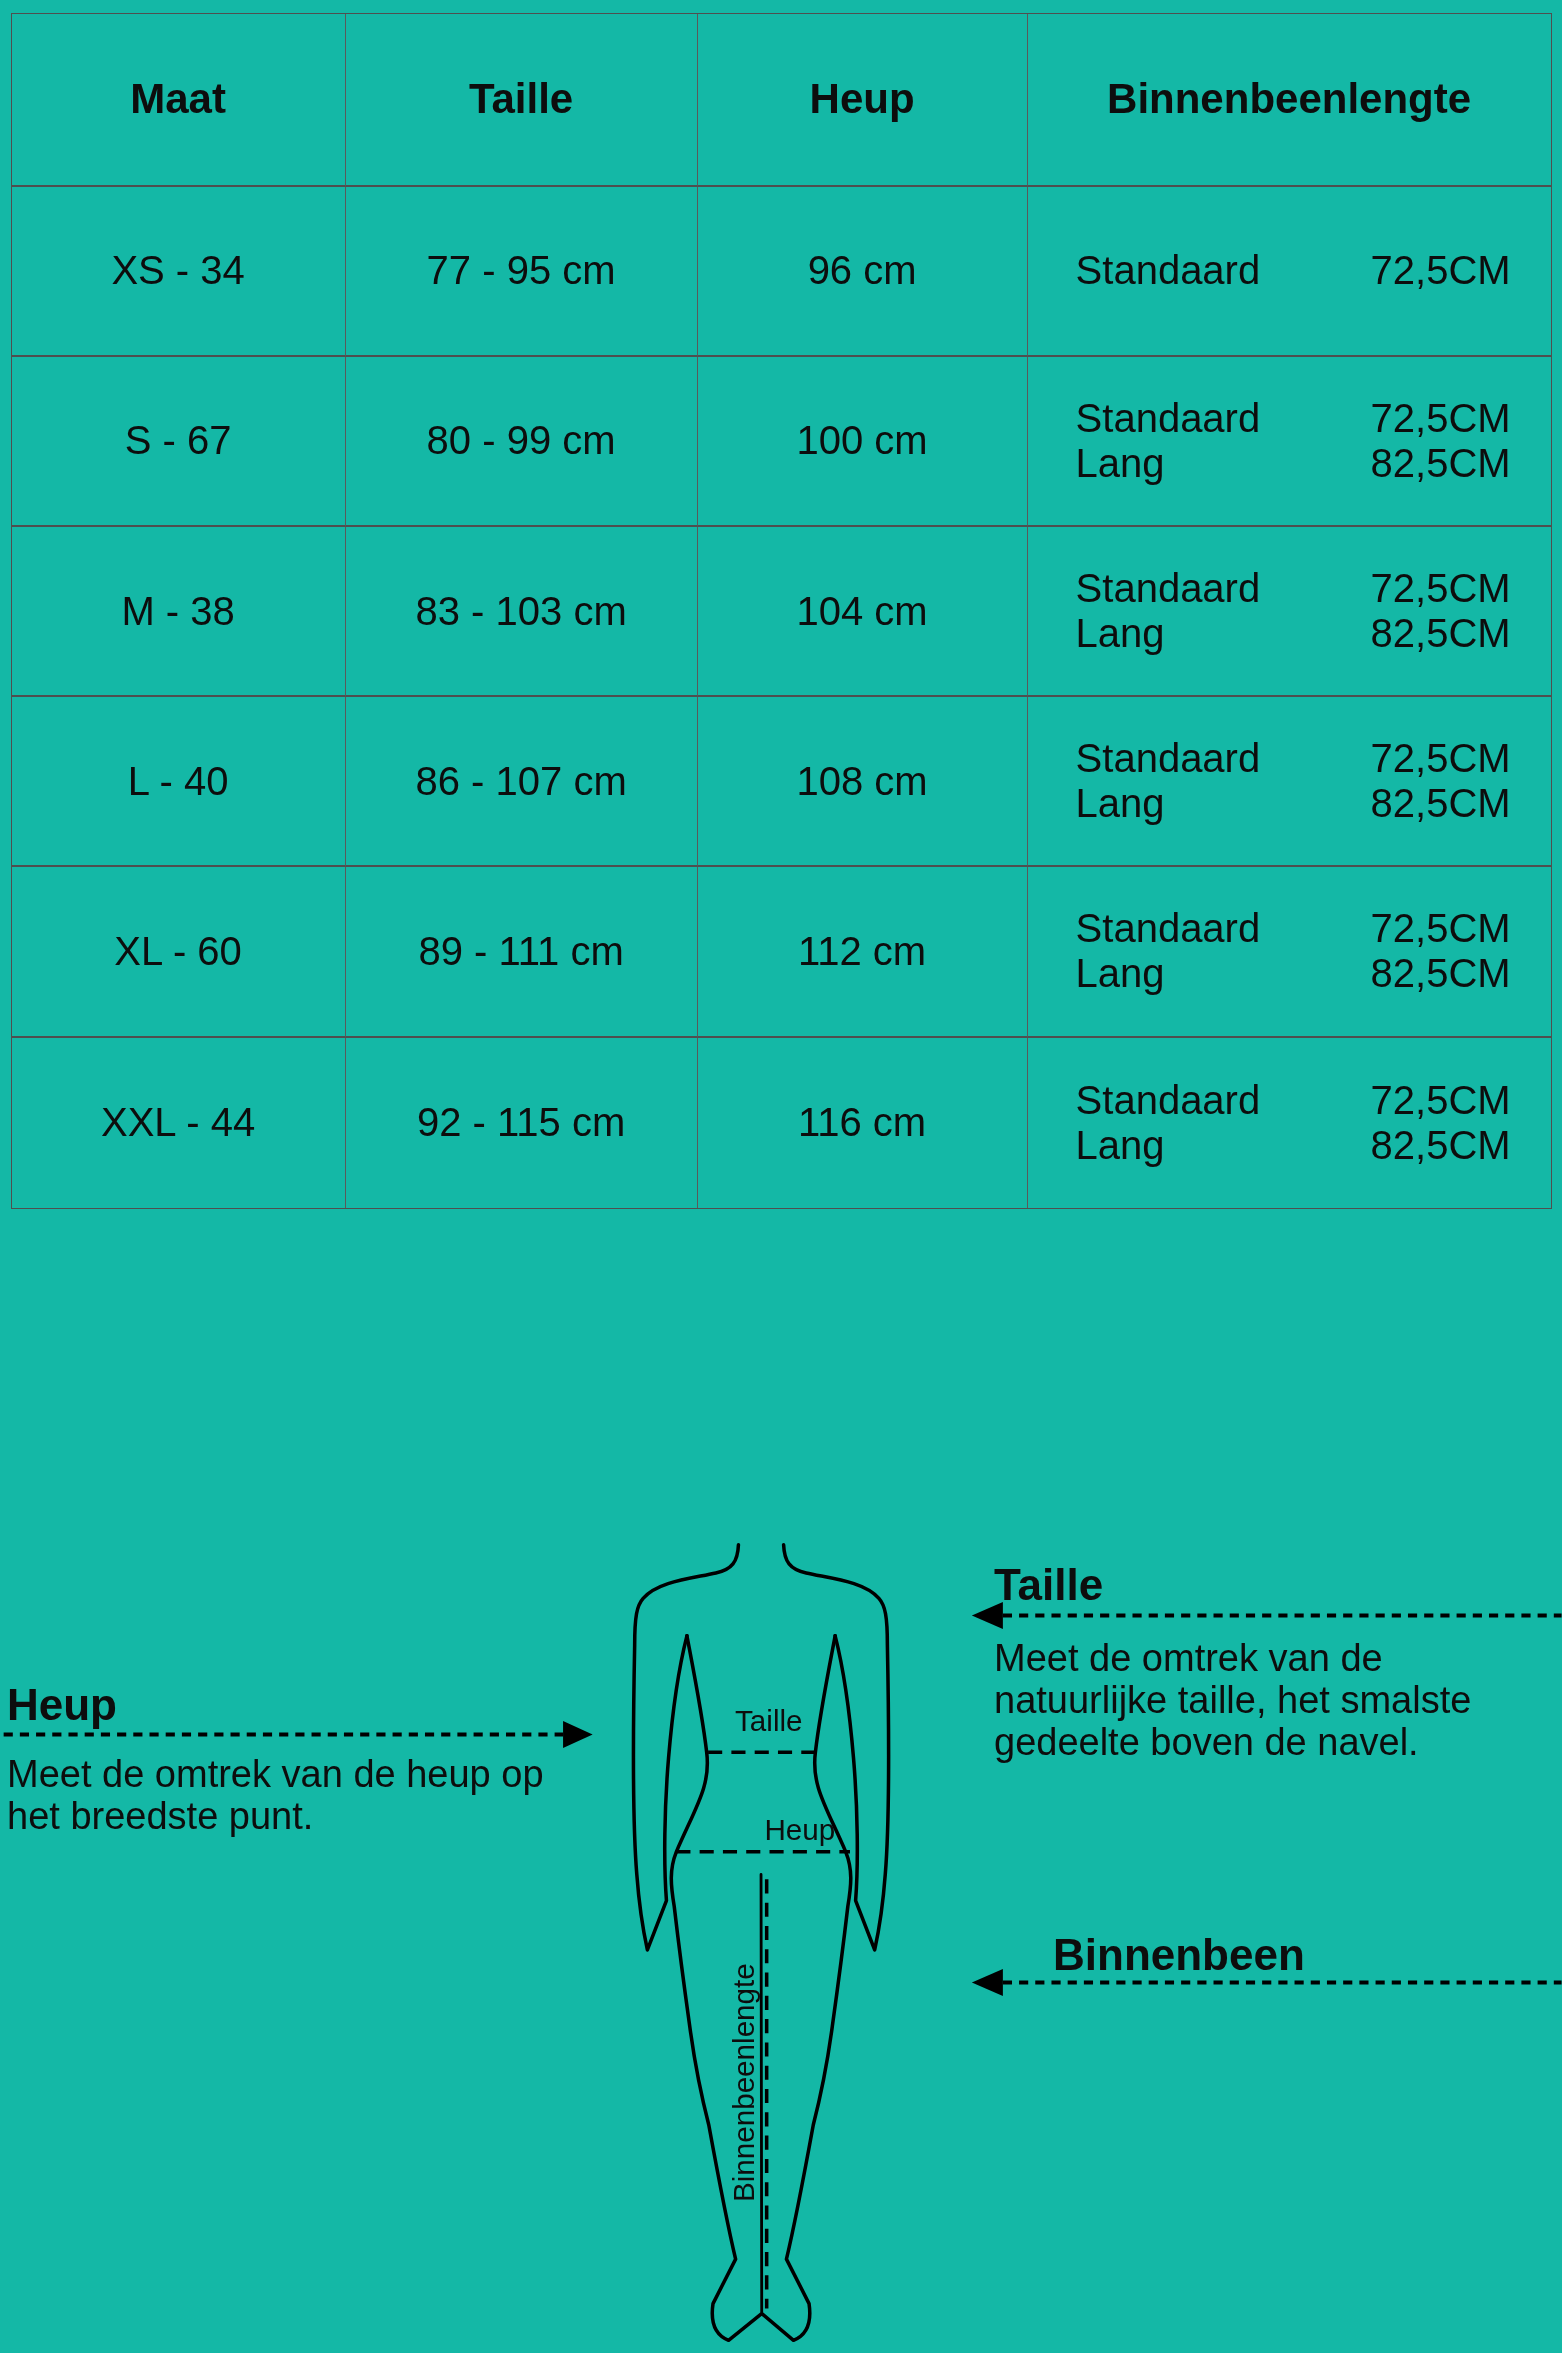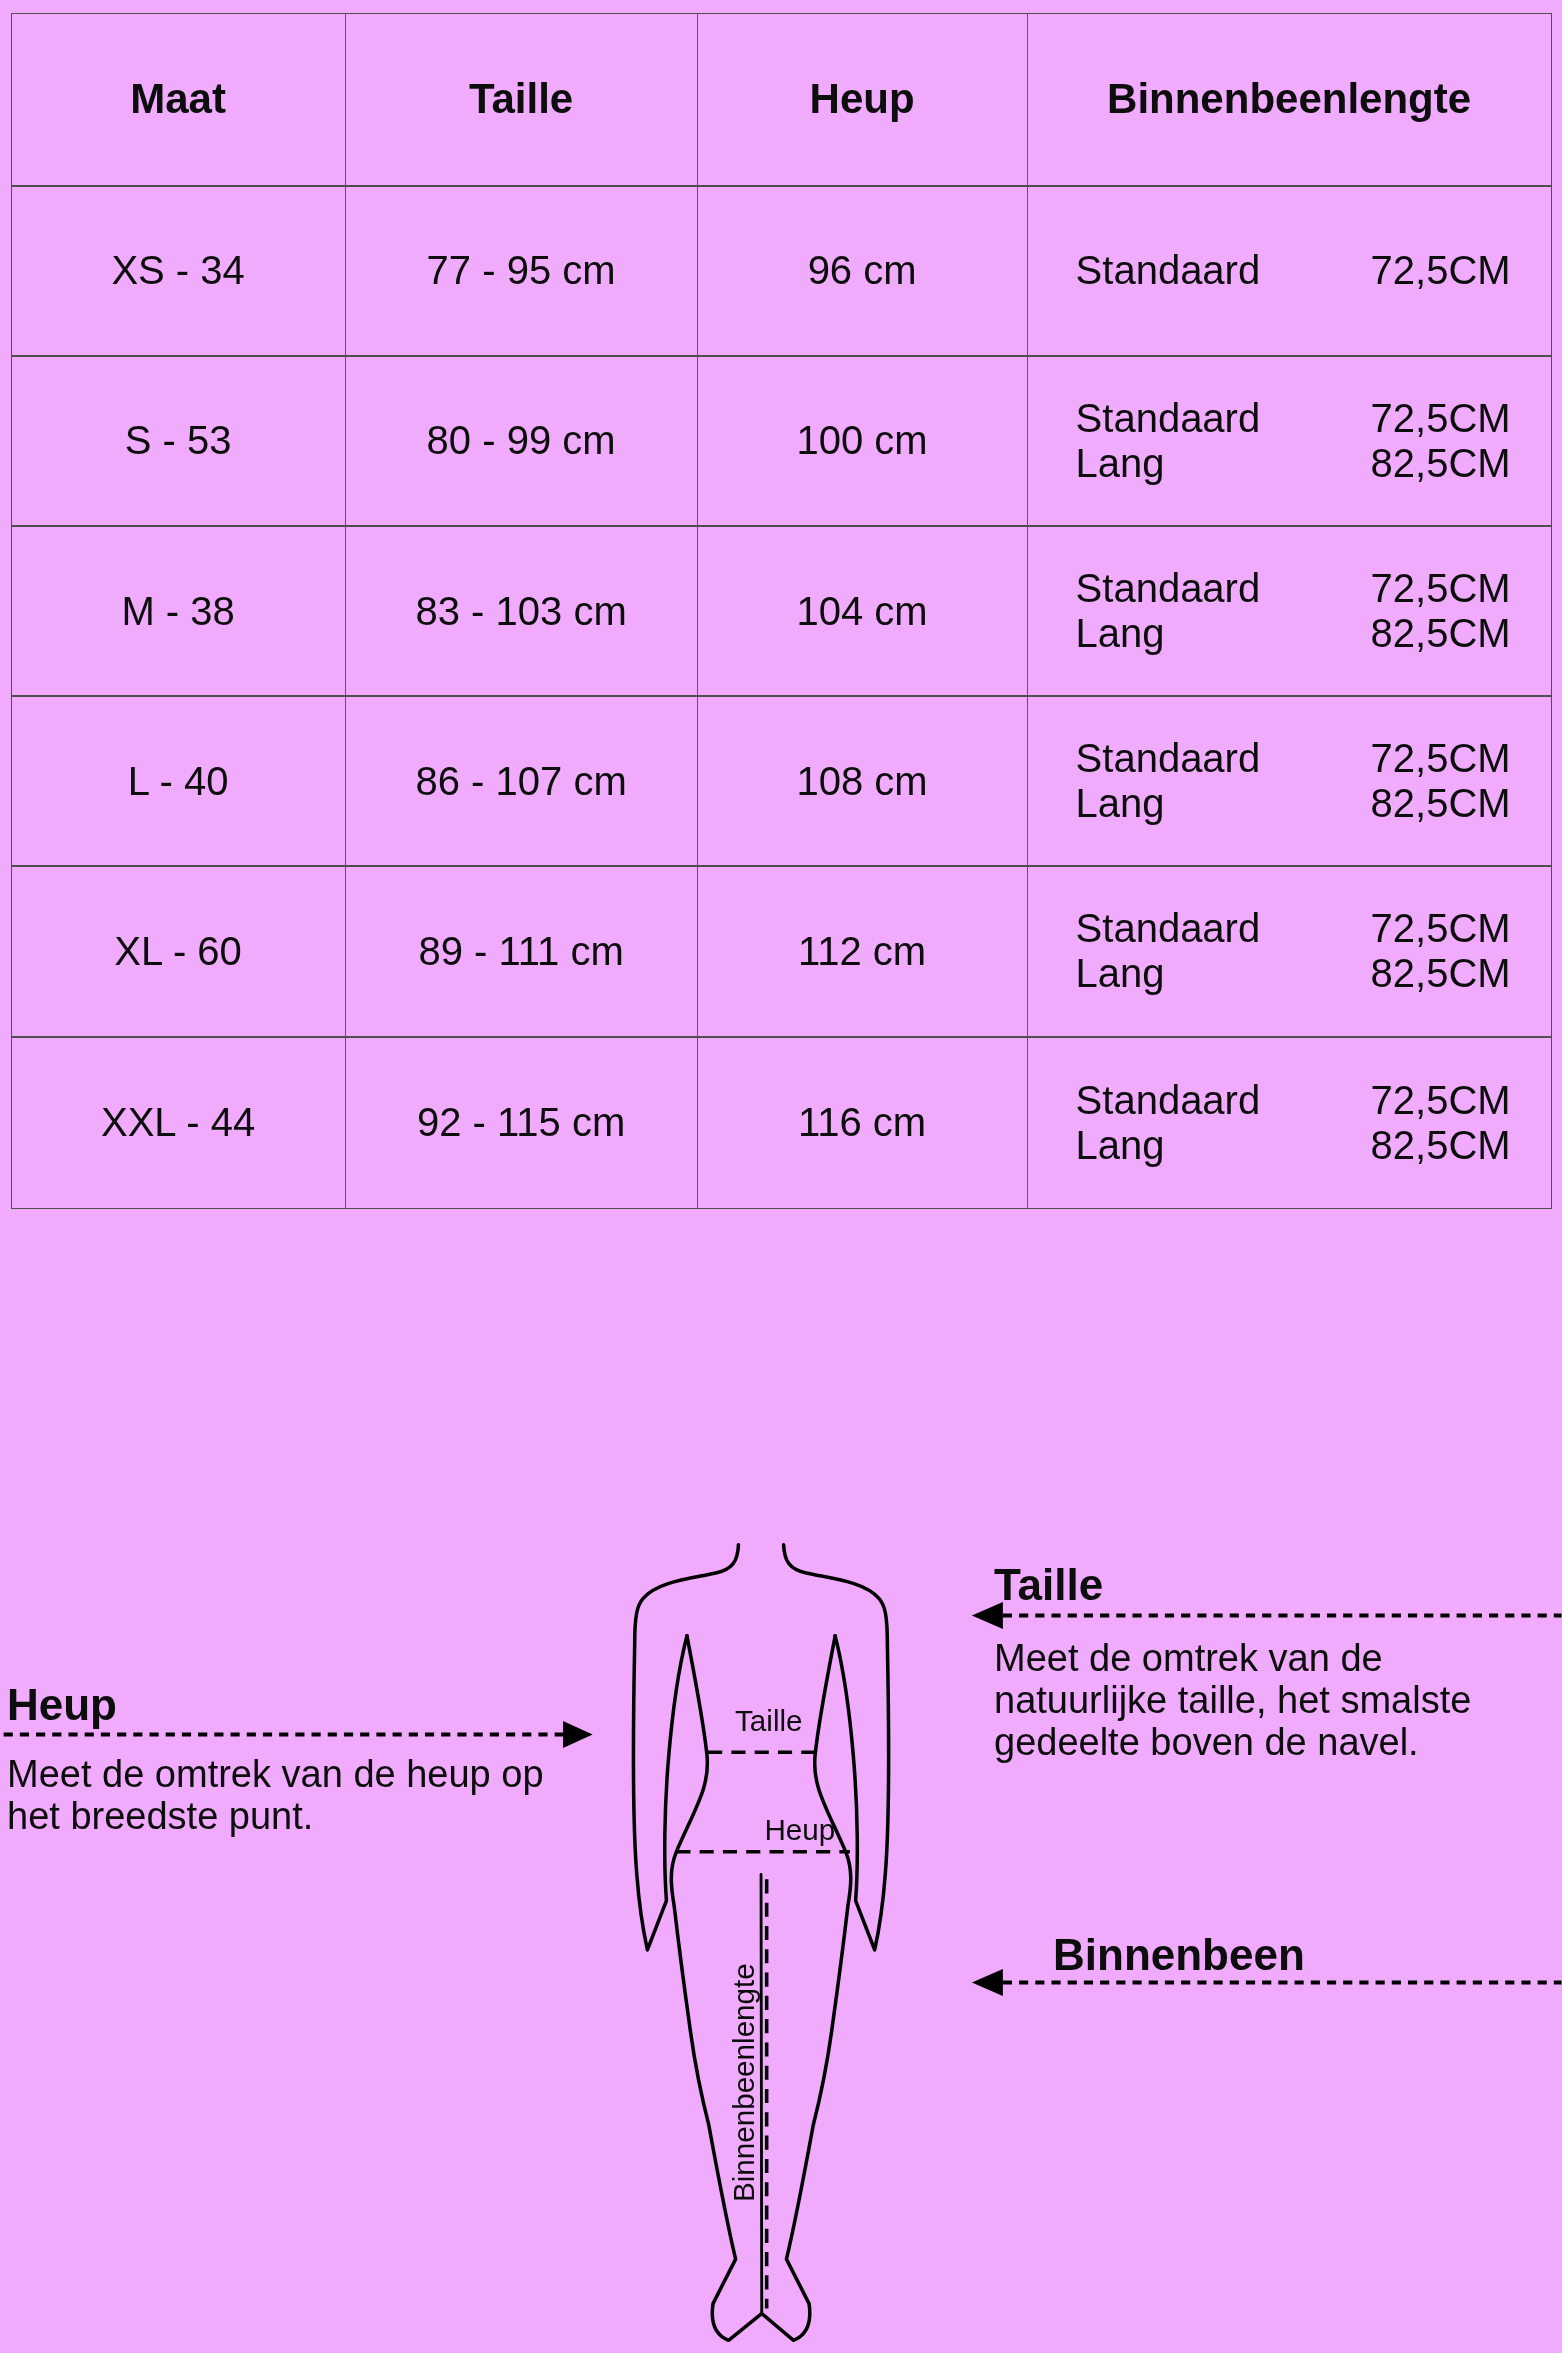--- a/index.html
+++ b/index.html
@@ -1,17 +1,17 @@
 <!DOCTYPE html>
 <html style="font-size:11.3px"><head>
 <meta charset="utf-8">
 <style>
   html,body{margin:0;padding:0;background:#e8e8e8;}
   .page{
-    position:relative;width:1563px;height:2354px;background:#f0abfc;
+    position:relative;width:1563px;height:2354px;background:#14b8a6;
     font-family:"Liberation Sans",sans-serif;color:#0d0d0d;overflow:hidden;
   }
   
   .size-table{
     position:absolute;left:10.6px;top:12.7px;width:1541px;height:1196px;
     box-sizing:border-box;border:1.4px solid #4f4f4f;
     display:grid;
     grid-template-columns:334px 352px 330px 1fr;
     grid-template-rows:173px repeat(6,1fr);
   }
@@ -66,21 +66,21 @@
       <div class="cell c4 last-col">
         <div class="lenline">
           <span class="lab">Standaard</span>
           <span class="val">72,5CM</span>
         </div>
 
       </div>
     </div>
 
     <div class="trow">
-      <div class="cell">S - 53</div>
+      <div class="cell">S - 67</div>
       <div class="cell">80 - 99 cm</div>
       <div class="cell">100 cm</div>
       <div class="cell c4 last-col">
         <div class="lenline">
           <span class="lab">Standaard</span>
           <span class="val">72,5CM</span>
         </div>
         <div class="lenline">
           <span class="lab">Lang</span>
           <span class="val">82,5CM</span>

